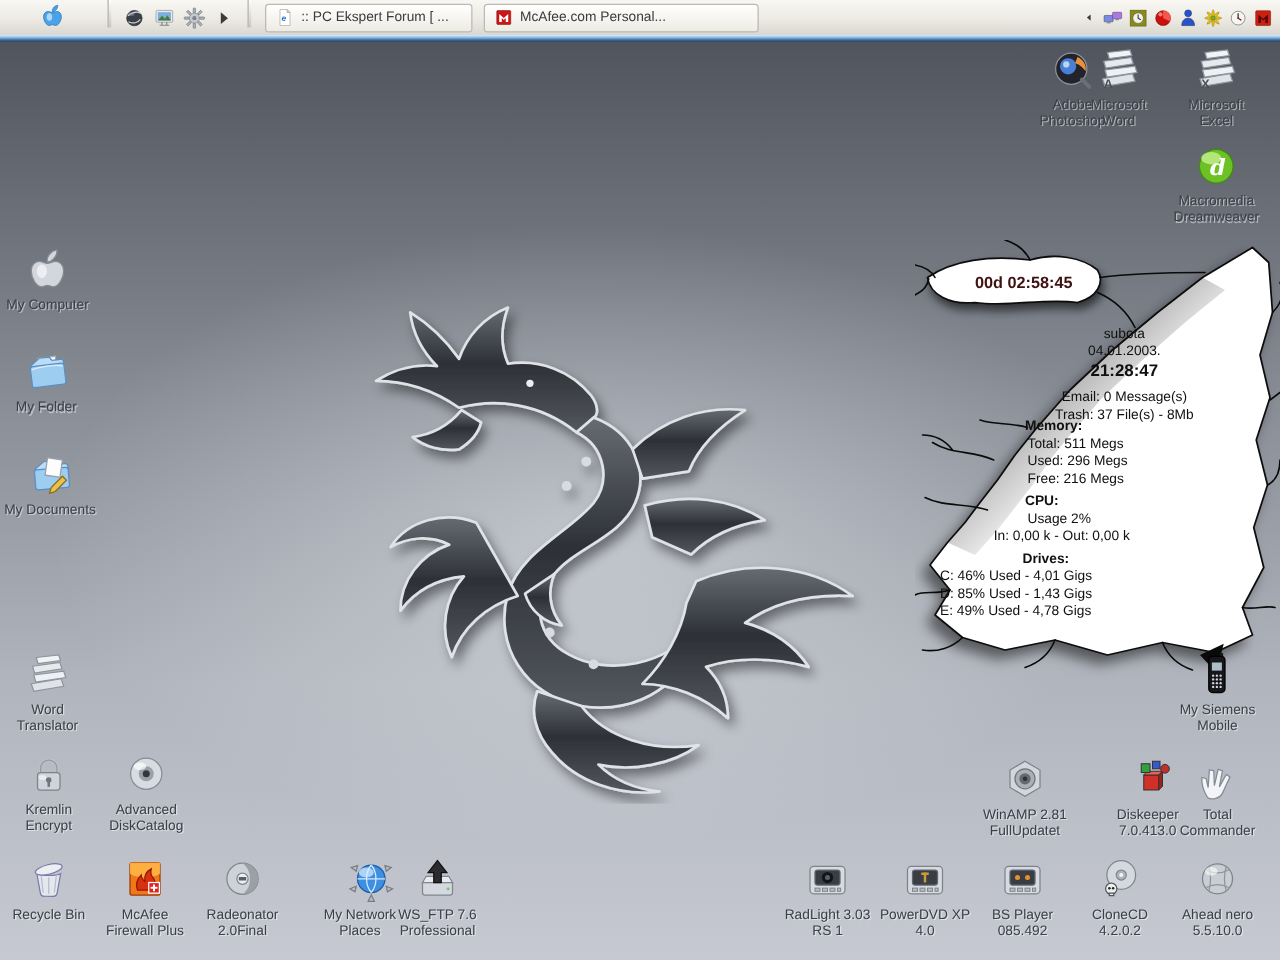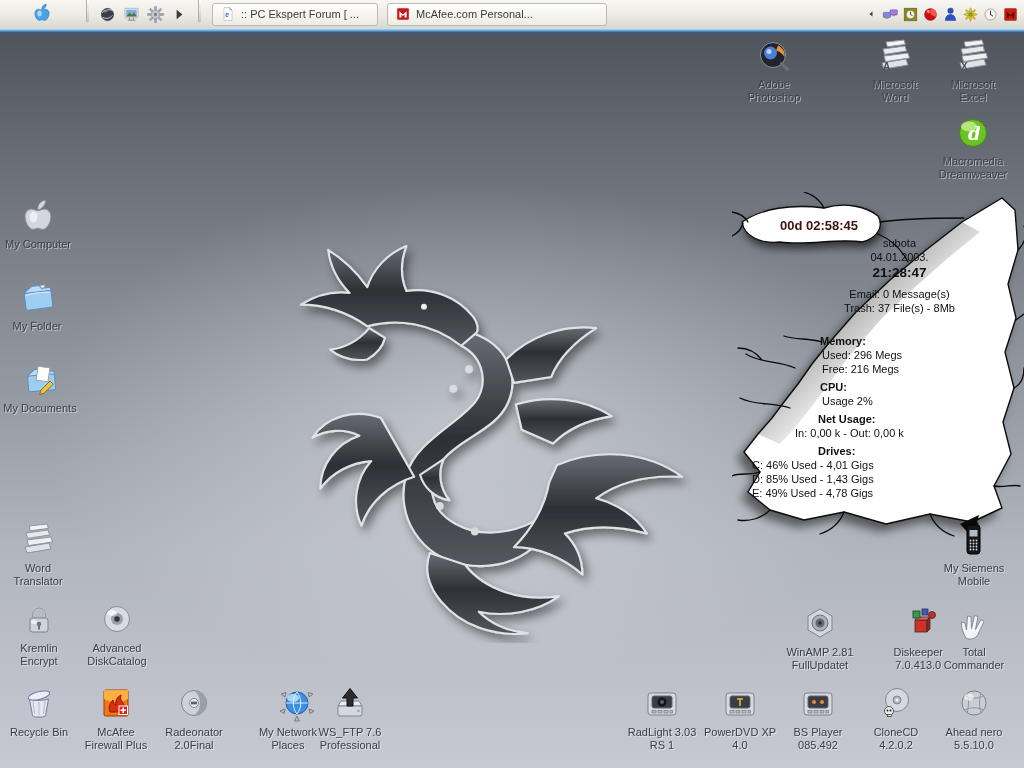--- a/index.html
+++ b/index.html
@@ -39,21 +39,21 @@
   .dicon .ic40{width:40px;height:40px;}
   .dicon .ic40 svg{width:100%;height:100%;}
   .dicon .lbl{margin-top:2px;font-size:11px;line-height:12.5px;color:#394049;text-align:center;
     text-shadow:1px 1px 0 rgba(255,255,255,0.5);}
   
   #widget{position:absolute;left:732px;top:159px;width:292px;height:352px;font-size:11px;color:#101010;}
   #paper{position:absolute;inset:0;}
   #paper svg{width:100%;height:100%;}
   .w-uptime{position:absolute;left:20px;top:26px;width:134px;text-align:center;
     font-weight:bold;font-size:13px;color:#3f1212;}
-  .w-top{position:absolute;left:80px;top:44px;width:175px;text-align:center;line-height:14px;}
+  .w-top{position:absolute;left:80px;top:68px;width:175px;text-align:center;line-height:14px;}
   .w-time{font-size:13.5px;font-weight:bold;line-height:17px;}
   .w-email{margin-top:6px;}
   .w-stats{position:absolute;left:14px;top:138px;width:236px;text-align:left;line-height:14px;}
   .w-stats .hdr{font-weight:bold;margin-top:4px;}
   .pl74{padding-left:74px;}.pl76{padding-left:76px;}.pl72{padding-left:72px;}
   .pl49{padding-left:49px;}.pl6{padding-left:6px;}
 </style>
 </head>
 <body>
 
@@ -244,25 +244,25 @@
       <div class="w-uptime">00d 02:58:45</div>
       <div class="w-top">
         <div>subota</div>
         <div>04.01.2003.</div>
         <div class="w-time">21:28:47</div>
         <div class="w-email">Email: 0 Message(s)</div>
         <div>Trash: 37 File(s) -  8Mb</div>
       </div>
       <div class="w-stats">
         <div class="hdr pl74">Memory:</div>
+        <div class="pl76">Total: 511 Megs</div>
         <div class="pl76">Used: 296 Megs</div>
         <div class="pl76">Free: 216 Megs</div>
         <div class="hdr pl74">CPU:</div>
         <div class="pl76">Usage 2%</div>
-        <div class="hdr pl72">Net Usage:</div>
         <div class="pl49">In: 0,00 k - Out: 0,00 k</div>
         <div class="hdr pl72">Drives:</div>
         <div class="pl6">C: 46% Used - 4,01 Gigs</div>
         <div class="pl6">D: 85% Used - 1,43 Gigs</div>
         <div class="pl6">E: 49% Used  - 4,78 Gigs</div>
       </div>
     </div>
 
     <div id="iconLayer">
         <div class="dicon" style="left: -8px; top: 163px;">
@@ -395,21 +395,21 @@
               <path d="M8 22l3-5h18l3 5z" fill="#e9ebef" stroke="#81868e"></path>
               <path d="M8 22h24v8a2 2 0 0 1-2 2H10a2 2 0 0 1-2-2z" fill="#d5d8de" stroke="#81868e"></path>
               <path d="M20 4.5l7.5 9.5H23v8h-6v-8h-4.5z" fill="#2c2c30" stroke="#111111"></path>
               <circle cx="28.5" cy="27" r="1.3" fill="#7ac77a"></circle>
             </svg></span>
           <div class="lbl">
             <div>WS_FTP 7.6</div>
             <div>Professional</div>
           </div>
         </div>
-        <div class="dicon" style="left: 728px; top: 3px;">
+        <div class="dicon" style="left: 812px; top: 3px;">
           <span class="ic40"><svg viewBox="0 0 40 40" xmlns="http://www.w3.org/2000/svg">
               <circle cx="19" cy="19" r="12.5" fill="#23232b" stroke="#8d929b"></circle>
               <circle cx="16.5" cy="17" r="6.5" fill="#4a7fd6"></circle>
               <circle cx="15" cy="15.5" r="2.5" fill="#bcd6f2"></circle>
               <path d="M24 9.5c4.5 2 7.5 6.5 6.5 11.5-2-3-4.5-5.5-8.5-6.5z" fill="#e8903a"></path>
               <path d="M27.5 27.5l6 6" stroke="#6a6f78" stroke-width="3" stroke-linecap="round"></path>
             </svg></span>
           <div class="lbl">
             <div>Adobe</div>
             <div>Photoshop</div>

